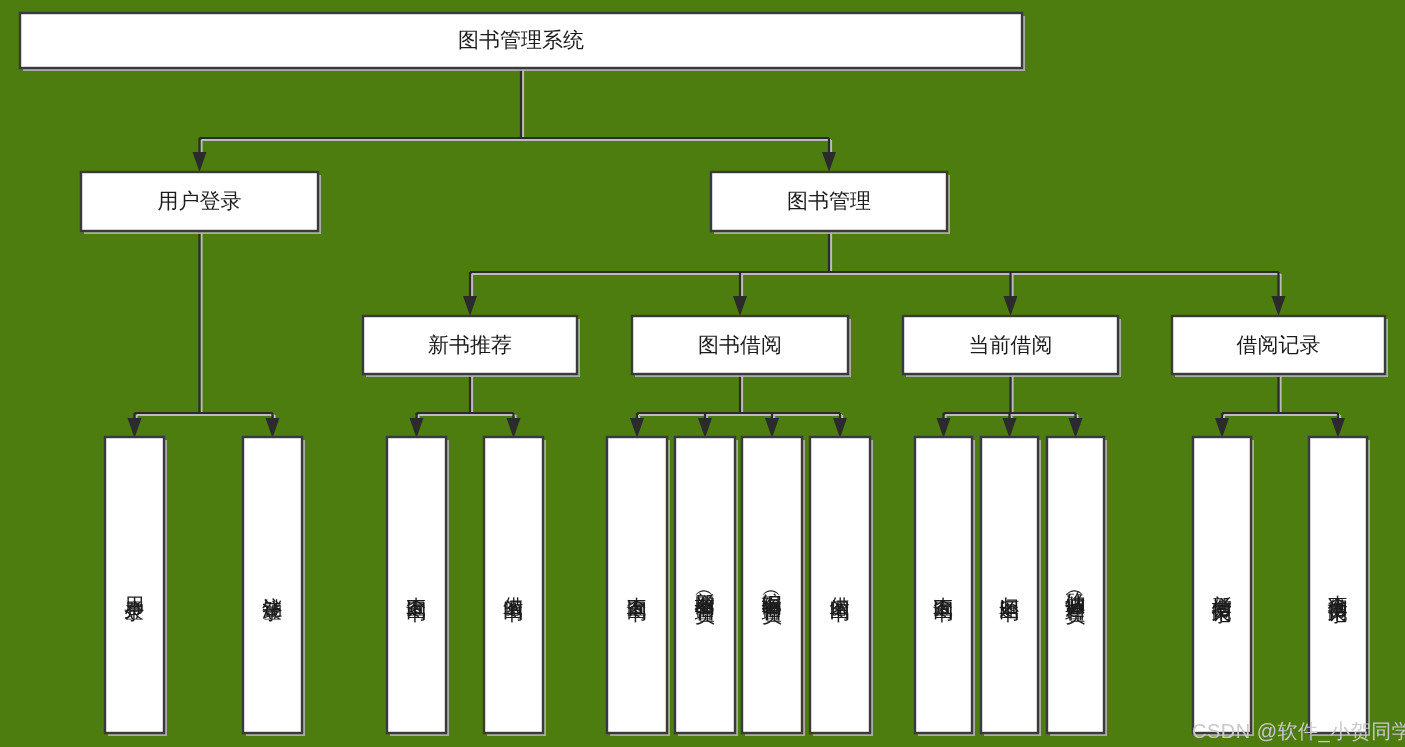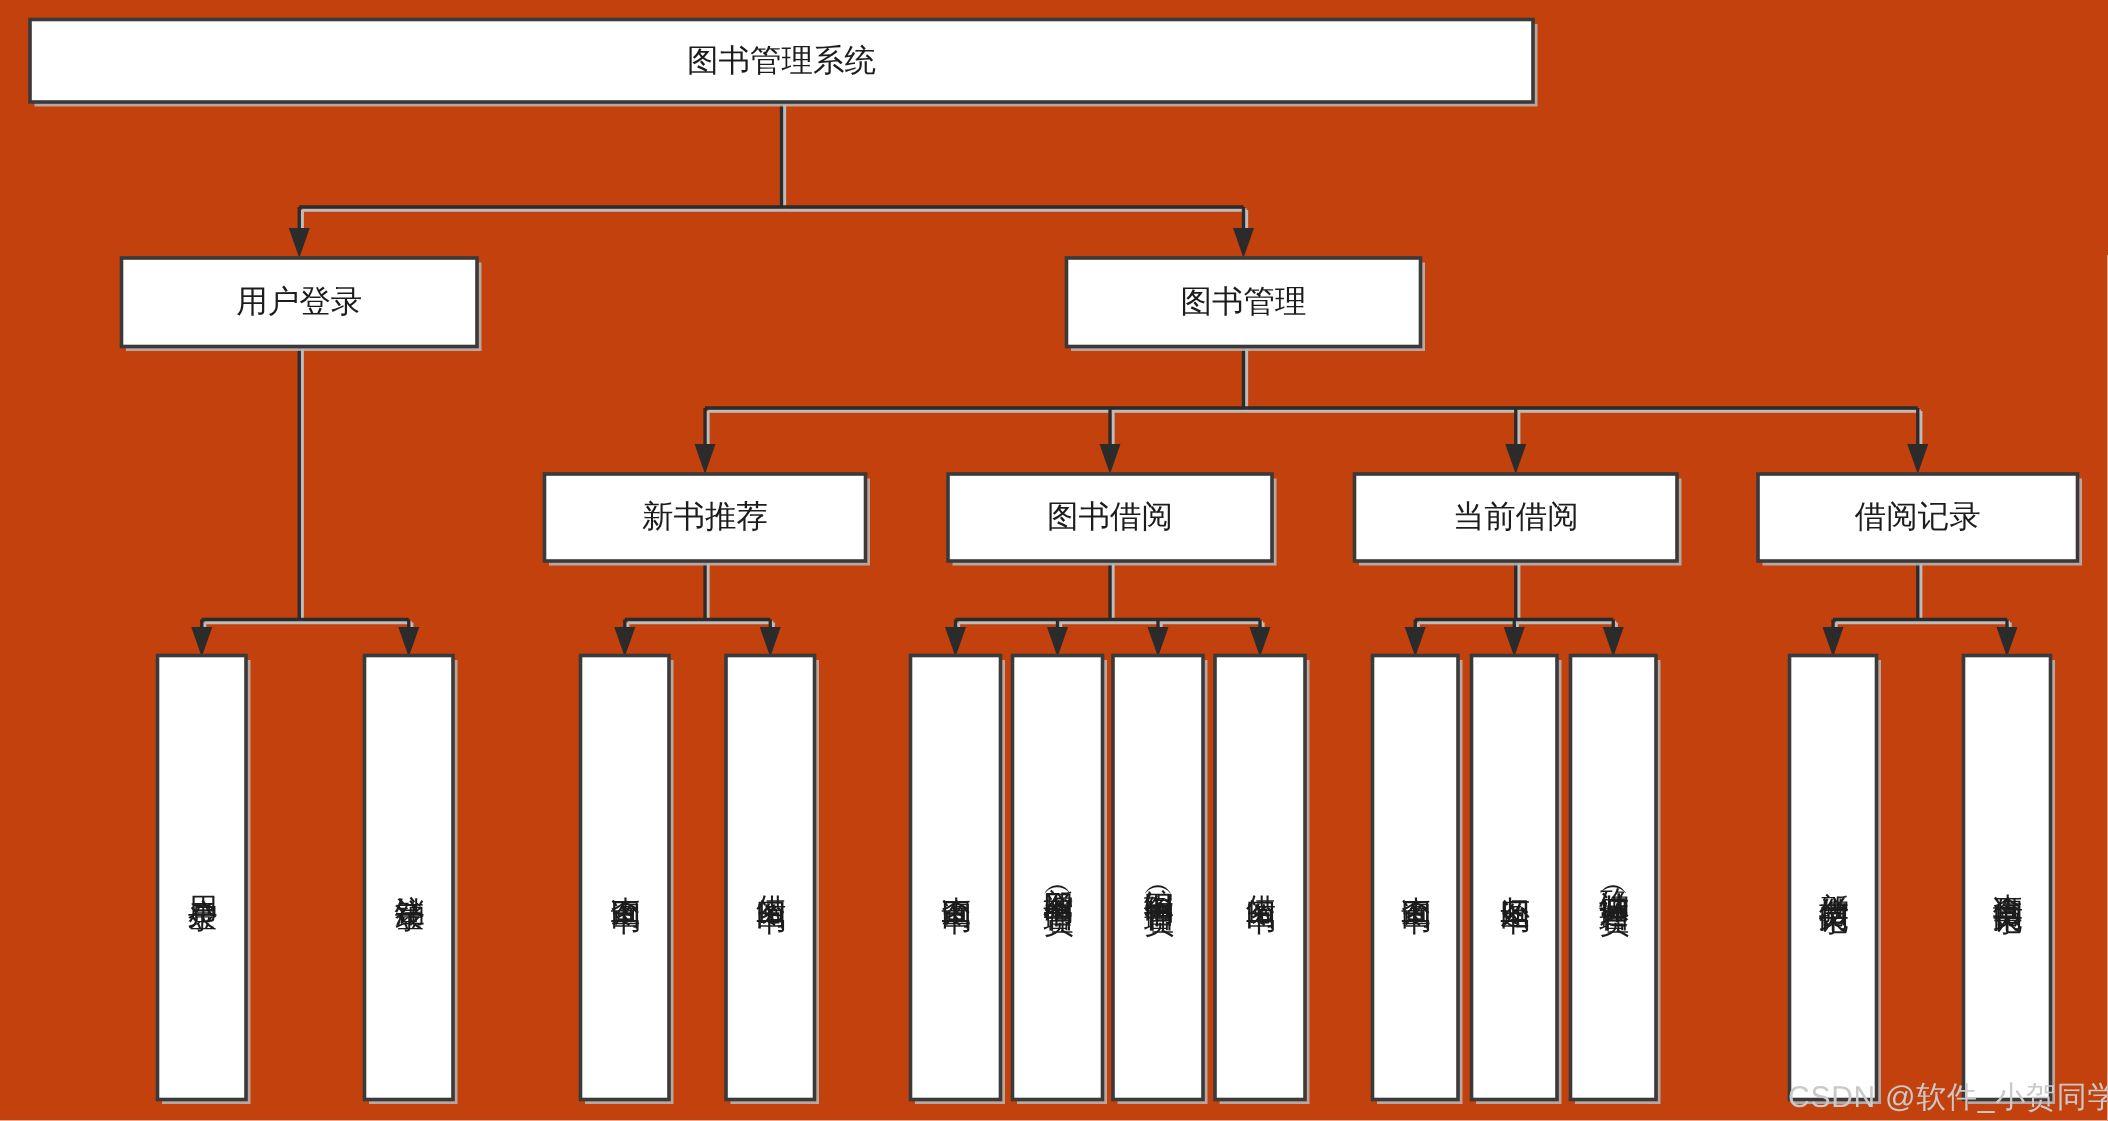--- a/index.html
+++ b/index.html
@@ -8,21 +8,21 @@
     padding: 0;
     background: #ffffff;
   }
   body {
     font-family: "Liberation Sans", "DejaVu Sans", sans-serif;
   }
   #diagram-root {
     position: relative;
     width: 1405px;
     height: 747px;
-    background: #c2410c;
+    background: #4d7c0f;
     overflow: hidden;
   }
   svg#flow-svg {
     position: absolute;
     left: 0;
     top: 0;
     width: 1405px;
     height: 747px;
     display: block;
   }

